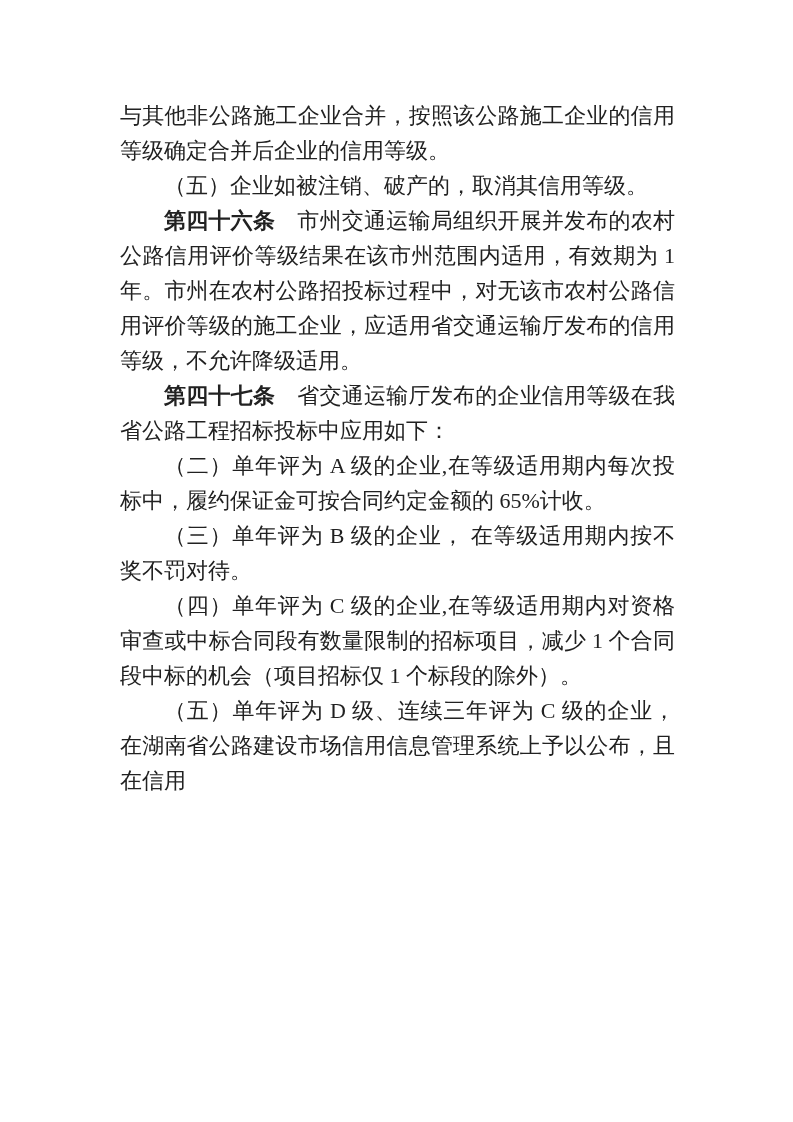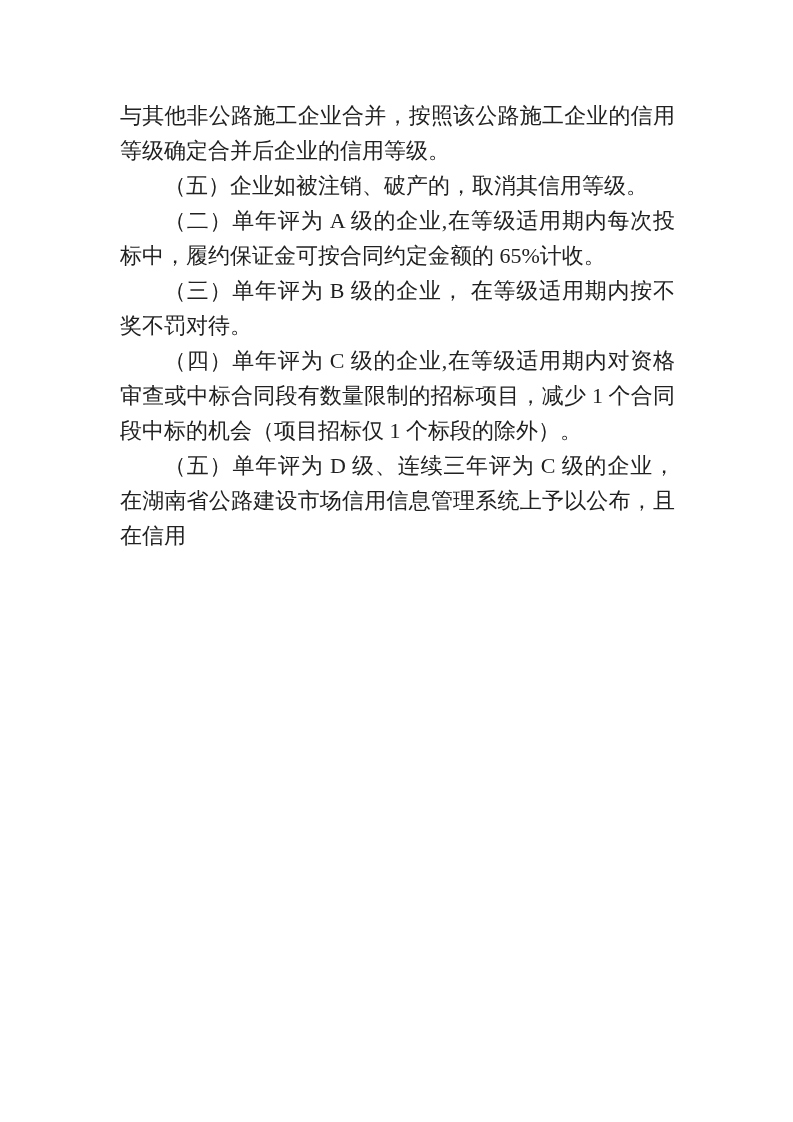--- a/index.html
+++ b/index.html
@@ -49,19 +49,21 @@
     letter-spacing: 1px;
   }
 </style>
 </head>
 <body>
 
 <div class="page">
   <div class="doc-body">
       <p class="para"><span class="">与其他非公路施工企业合并，按照该公路施工企业的信用等级确定合并后企业的信用等级。</span></p>
       <p class="para indent"><span class="">（五）企业如被注销、破产的，取消其信用等级。</span></p>
+      <p class="para indent"><span class="bold">第四十六条</span><span class="">　市州交通运输局组织开展并发布的农村公路信用评价等级结果在该市州范围内适用，有效期为 1 年。市州在农村公路招投标过程中，对无该市农村公路信用评价等级的施工企业，应适用省交通运输厅发布的信用等级，不允许降级适用。</span></p>
+      <p class="para indent"><span class="bold">第四十七条</span><span class="">　省交通运输厅发布的企业信用等级在我省公路工程招标投标中应用如下：</span></p>
       <p class="para indent"><span class="">（二）单年评为 A 级的企业,在等级适用期内每次投标中，履约保证金可按合同约定金额的 65%计收。</span></p>
       <p class="para indent"><span class="">（三）单年评为 B 级的企业， 在等级适用期内按不奖不罚对待。</span></p>
       <p class="para indent"><span class="">（四）单年评为 C 级的企业,在等级适用期内对资格审查或中标合同段有数量限制的招标项目，减少 1 个合同段中标的机会（项目招标仅 1 个标段的除外）。</span></p>
       <p class="para indent"><span class="">（五）单年评为 D 级、连续三年评为 C 级的企业，在湖南省公路建设市场信用信息管理系统上予以公布，且在信用</span></p>
     </div>
   <div class="page-number">– 17 –</div>
 </div>
 
 </body></html>

